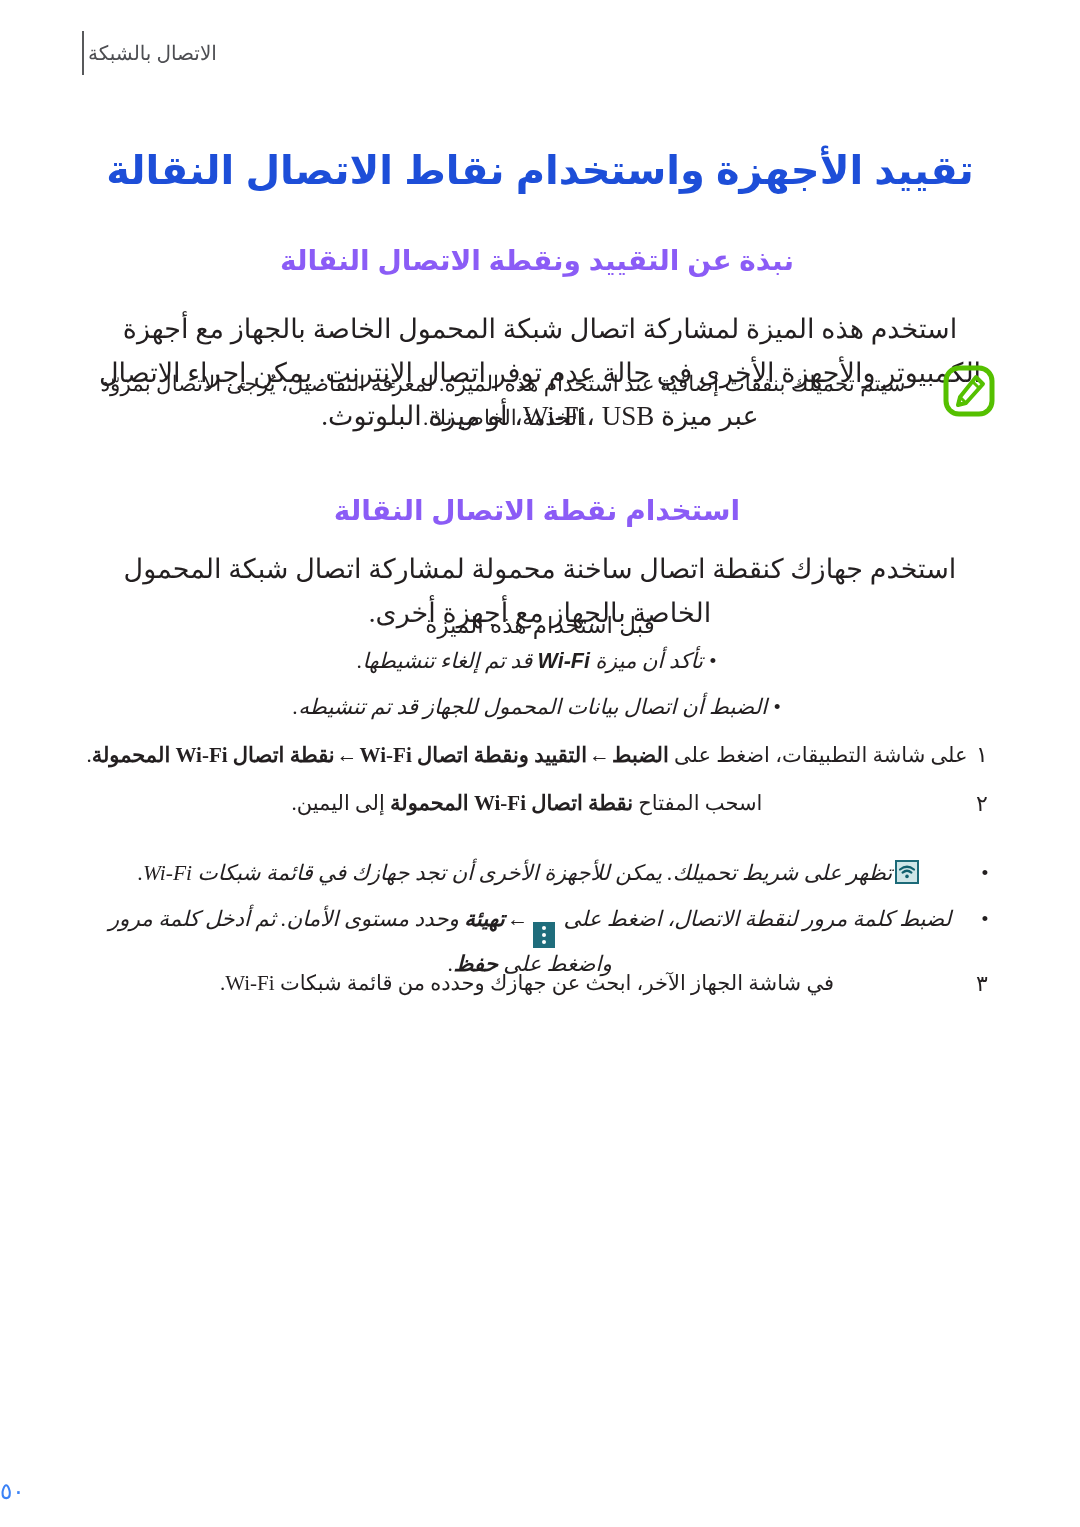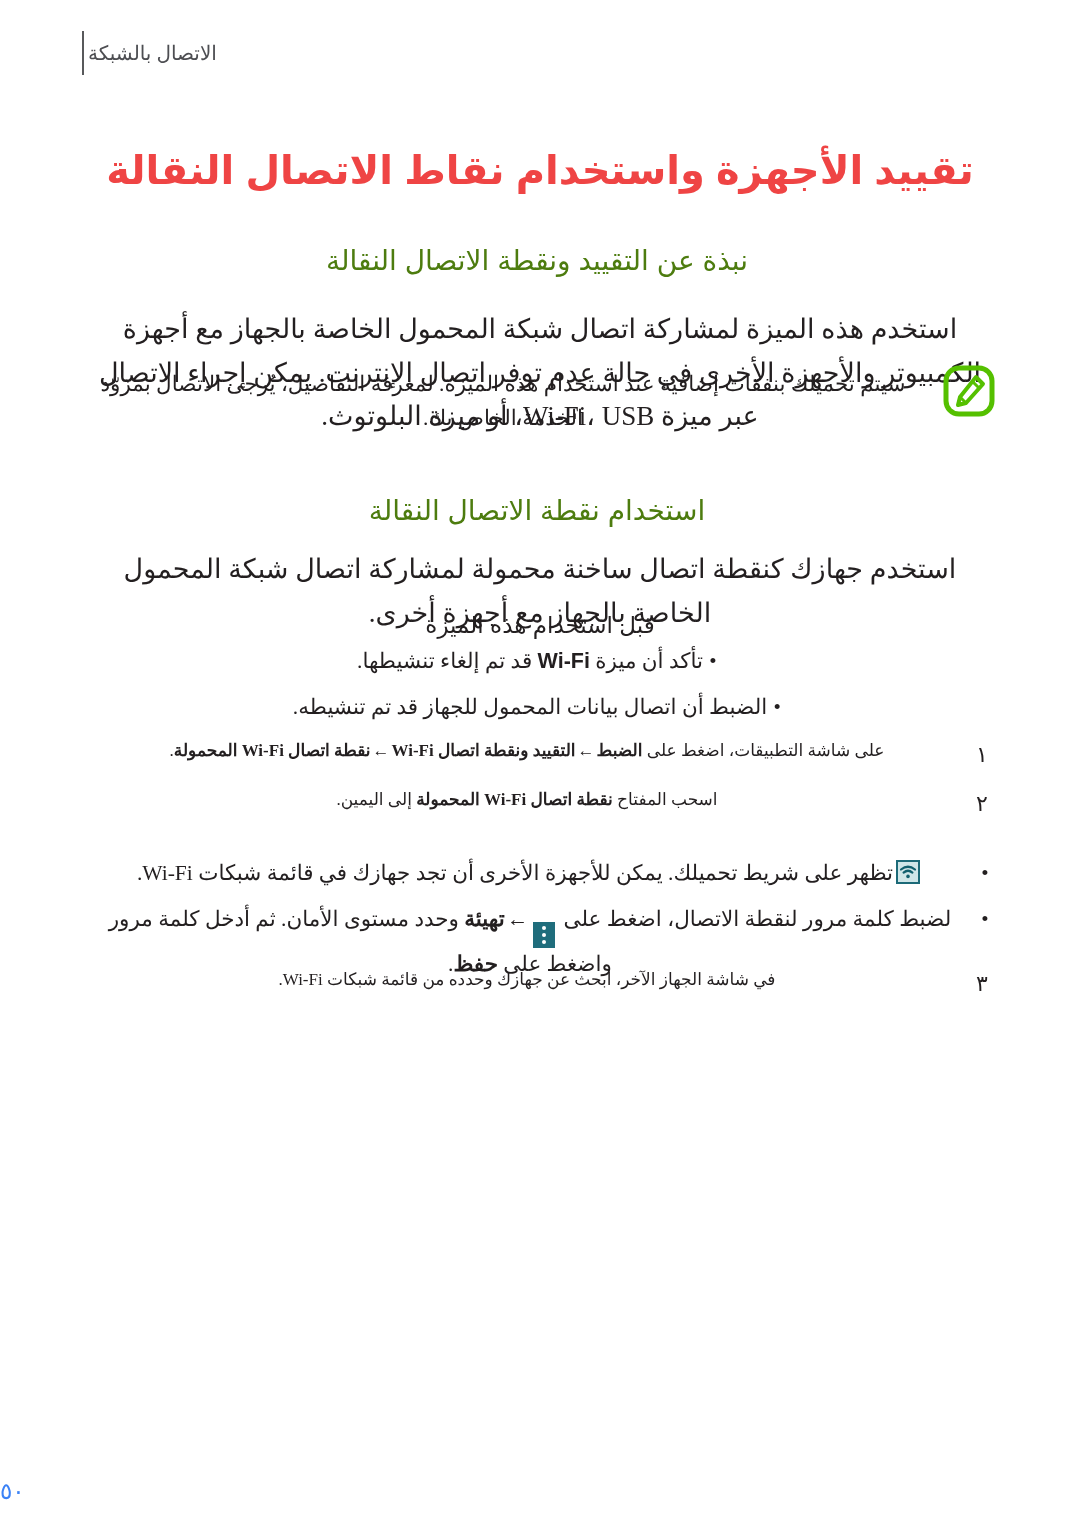--- a/index.html
+++ b/index.html
@@ -52,32 +52,32 @@
   .chapter-title {
     position: absolute;
     top: 118px;
     right: 85px;
     left: 85px;
     text-align: center;
     font-family: "Liberation Sans", "DejaVu Sans", sans-serif;
     font-weight: bold;
     font-size: 40px;
     line-height: 1.25;
-    color: #ef4444;
+    color: #1d4ed8;
   }
 
   .section-heading {
     position: absolute;
     right: 85px;
     left: 79px;
     text-align: center;
     font-family: "Liberation Sans", "DejaVu Sans", sans-serif;
-    font-weight: normal;
+    font-weight: bold;
     font-size: 28px;
-    color: #4d7c0f;
+    color: #8b5cf6;
     line-height: 1.3;
   }
   .section-heading.s1 { top: 220px; }
   .section-heading.s2 { top: 470px; }
 
   .sub-heading {
     position: absolute;
     right: 85px;
     left: 85px;
     text-align: center;
@@ -152,20 +152,21 @@
     font-size: 21px;
     line-height: 1.58;
     color: #231f20;
   }
   .bullet-body {
     flex: 0 1 auto;
     font-size: 21.5px;
     line-height: 1.58;
     color: #231f20;
     text-align: center;
+    font-style: italic;
   }
   .bullet-body.wide { flex: 1 1 auto; text-align: center; }
 
   
   .steps {
     position: absolute;
     right: 85px;
     left: 85px;
   }
   .steps.st-main { top: 738px; }
@@ -181,21 +182,21 @@
   .step-num {
     flex: 0 0 auto;
     width: 26px;
     text-align: center;
     font-size: 22px;
     line-height: 1.58;
     color: #231f20;
   }
   .step-body {
     flex: 1 1 auto;
-    font-size: 17px;
+    font-size: 21px;
     line-height: 1.58;
     color: #231f20;
     text-align: center;
   }
 
   b, .bold {
     font-weight: bold;
   }
   .latin {
     font-family: "Liberation Sans", "DejaVu Sans", sans-serif;

